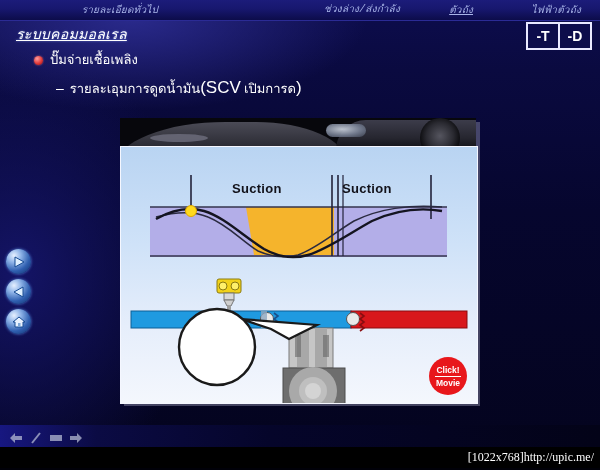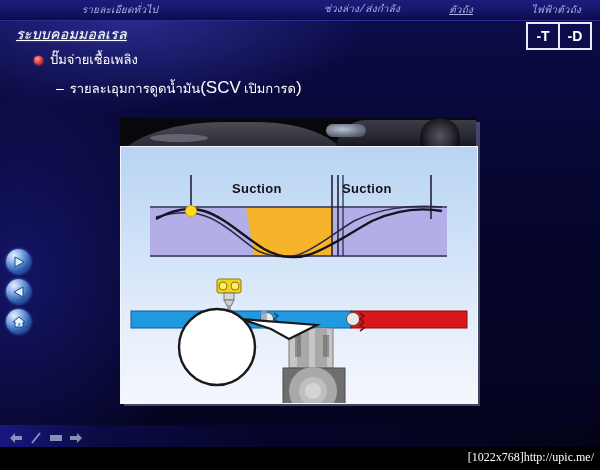--- a/index.html
+++ b/index.html
@@ -429,20 +429,25 @@
           <circle cx="192" cy="118" r="14" fill="#bfbfbf"></circle>
           <circle cx="192" cy="118" r="8" fill="#d4d4d4"></circle>
 
           <g>
             <path d="M196,52 L168,66 L150,56 L120,46 Z" fill="#ffffff" stroke="#1a1a1a" stroke-width="2.2"></path>
             <circle cx="96" cy="74" r="38" fill="#ffffff" stroke="#1a1a1a" stroke-width="2.4"></circle>
           </g>
         </svg>
       </div>
 
+      <div id="click-movie">
+        <span>Click!</span>
+        <div class="sep"></div>
+        <span>Movie</span>
+      </div>
     </div>
 
     <div id="iconrail">
       <div class="rail-icon">
         <svg width="14" height="14" viewBox="0 0 14 14">
           <path d="M3,2 L12,7 L3,12 Z" fill="#dff0ff" stroke="#164a92" stroke-width="1"></path>
         </svg>
       </div>
       <div class="rail-icon">
         <svg width="14" height="14" viewBox="0 0 14 14">

